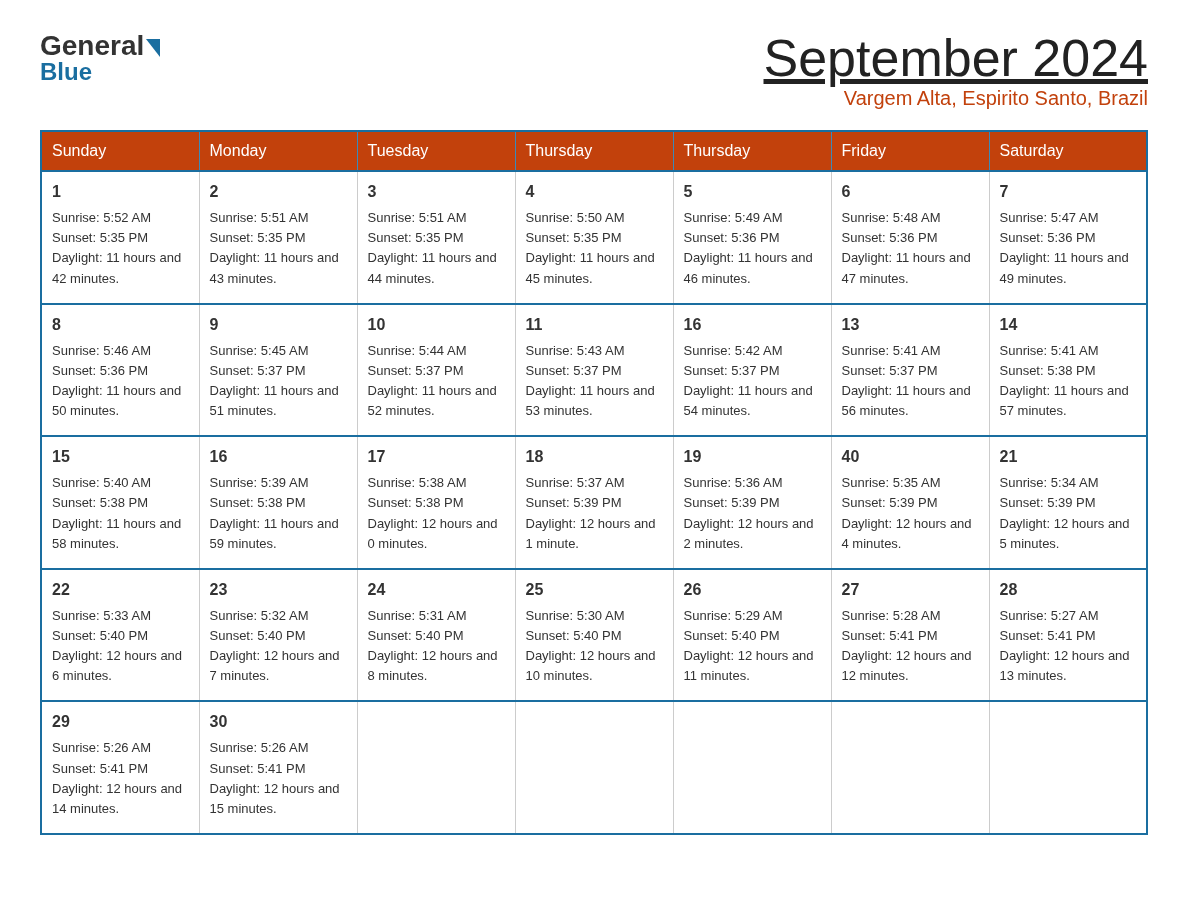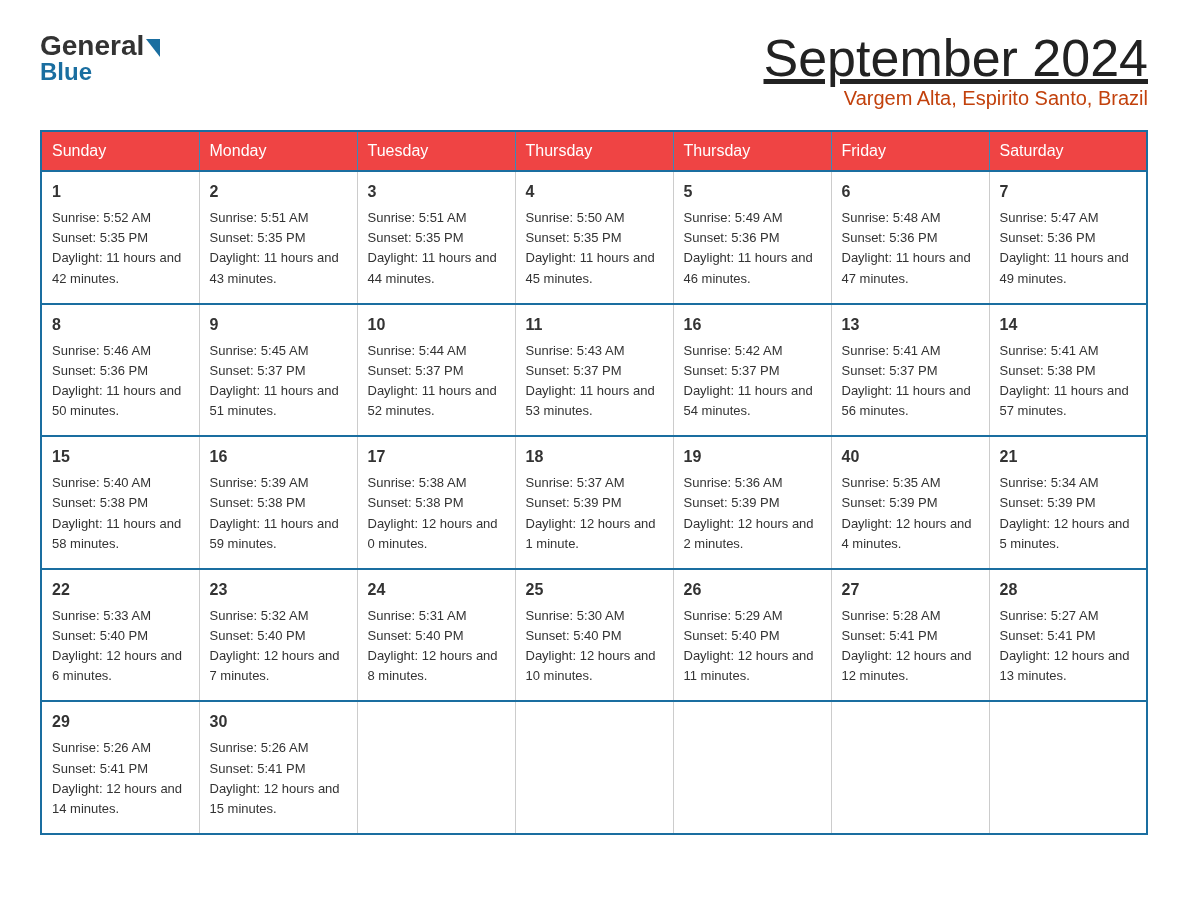--- a/index.html
+++ b/index.html
@@ -58,21 +58,21 @@
     .location {
       font-size: 20px;
       color: #c2410c;
     }
     .calendar {
       width: 100%;
       border-collapse: collapse;
       border: 2px solid #1a6ea0;
     }
     .calendar thead tr {
-      background-color: #ef4444;
+      background-color: #c2410c;
       color: #fff;
     }
     .calendar thead th {
       padding: 10px 10px;
       font-size: 16px;
       font-weight: normal;
       text-align: left;
       border-right: 1px solid #3a8aba;
       width: 14.28%;
     }

